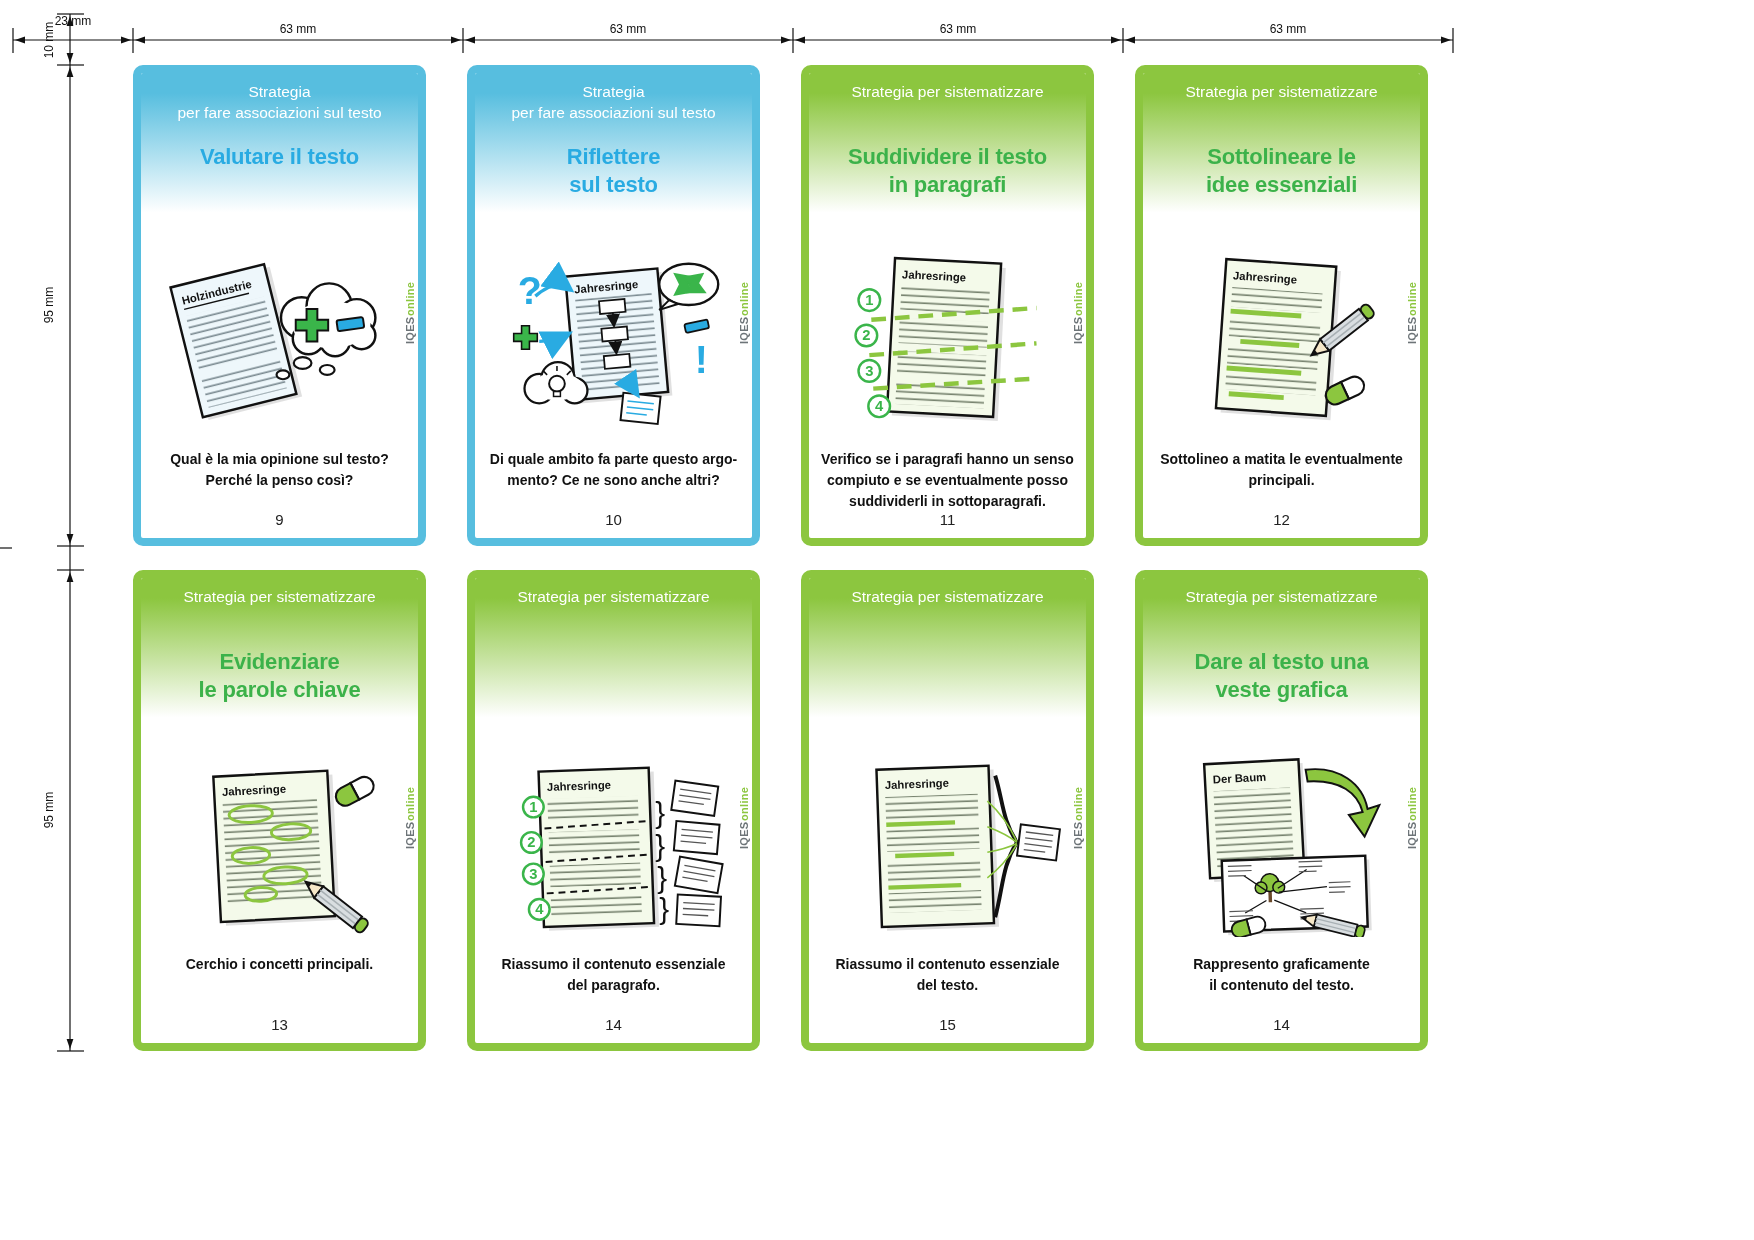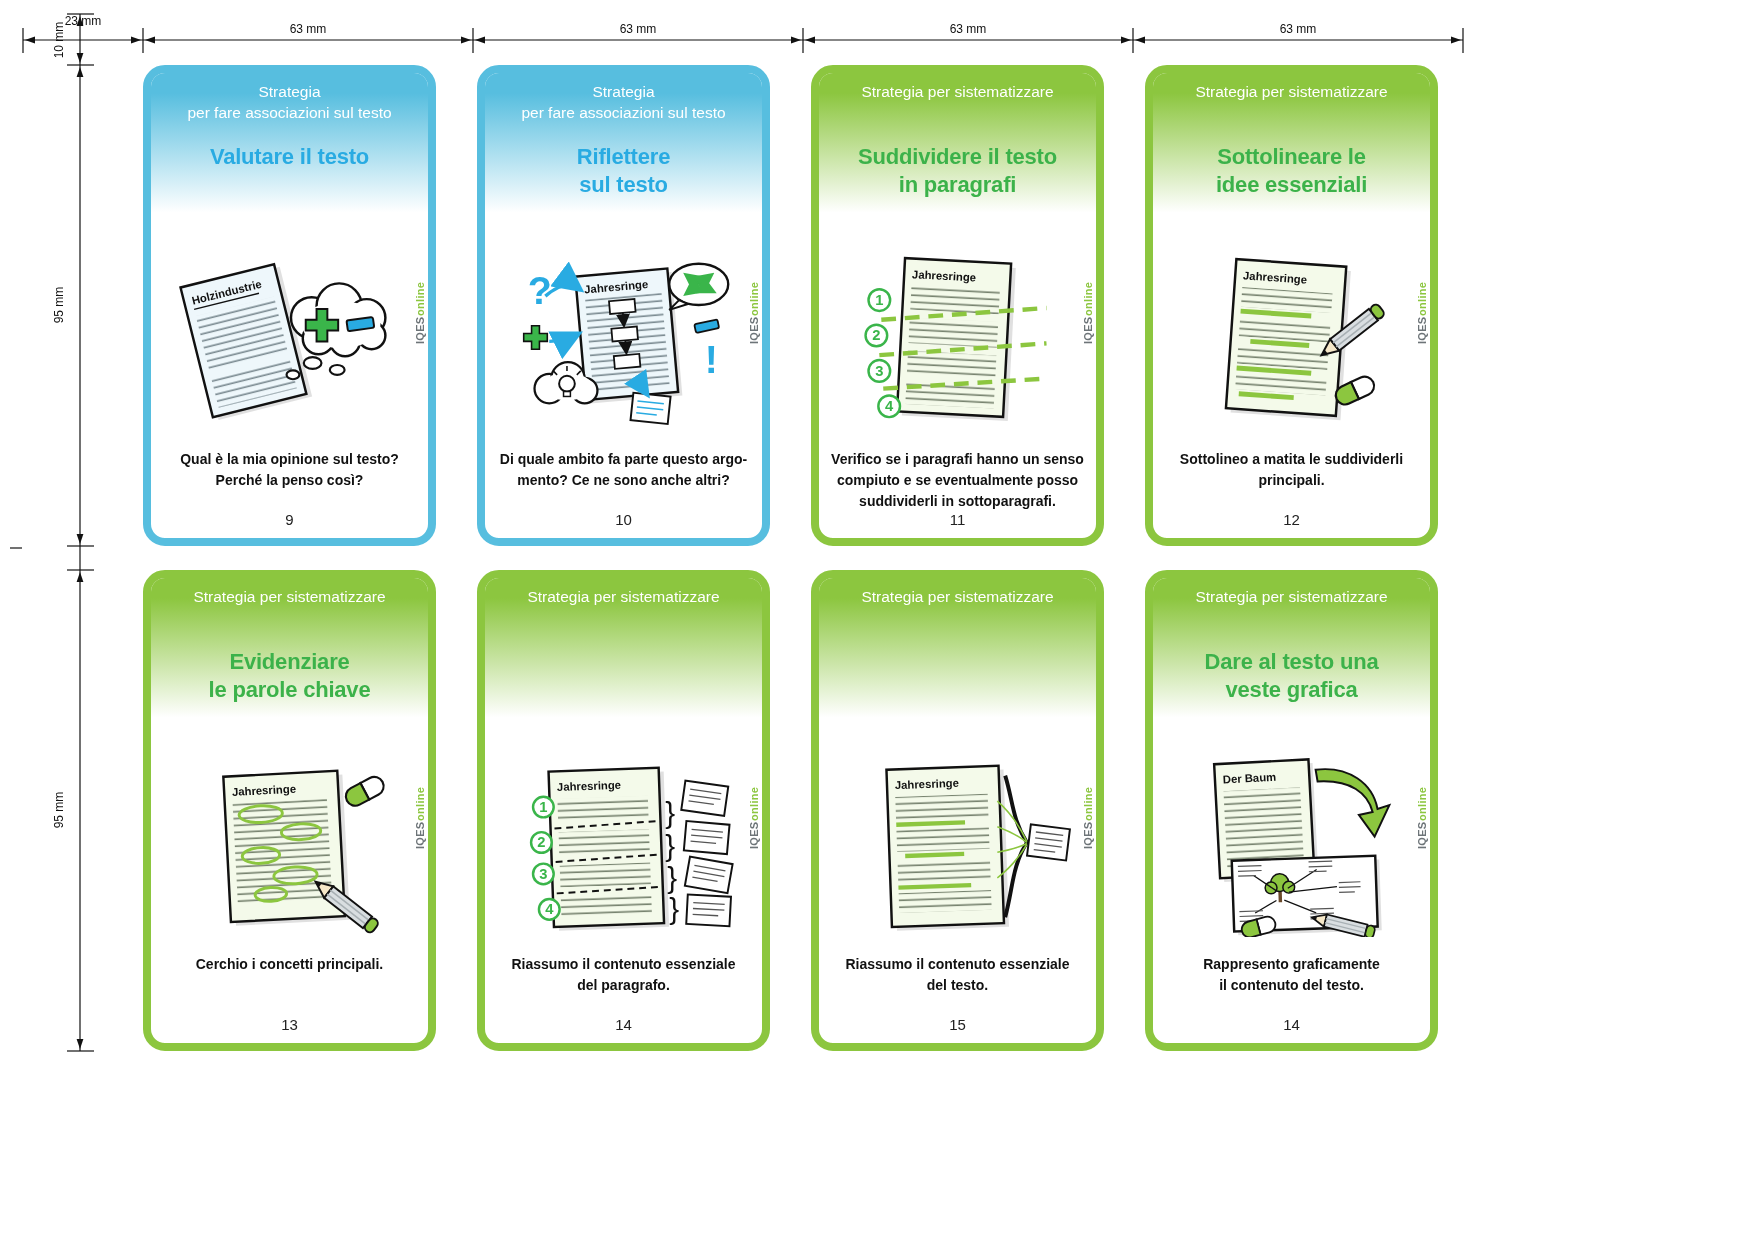--- a/index.html
+++ b/index.html
@@ -1,28 +1,28 @@
 <!DOCTYPE html>
 <html><head>
 <meta charset="utf-8">
 <style>
   * { box-sizing: border-box; }
   html,body { margin:0; padding:0; background:#ffffff; }
   body { font-family: "Liberation Sans", sans-serif; }
-  .page { position:relative; width:1678px; height:1240px; background:#fff; overflow:hidden;margin-left:10px; }
+  .page { position:relative; width:1678px; height:1240px; background:#fff; overflow:hidden; }
 
   .rulers { position:absolute; left:0; top:0; width:1754px; height:1240px; pointer-events:none; }
   .rlabel { position:absolute; font-size:12px; color:#111; text-align:center; white-space:nowrap; }
   .rlabel.vert { transform:rotate(-90deg); height:16px; }
 
   .grid { position:absolute; left:133px; top:65px; display:grid;
           grid-template-columns:repeat(4,293px); column-gap:41px; row-gap:24px; }
 
   .card { position:relative; width:293px; height:481px; background:#fff;
-          border:8px solid var(--bc); border-radius:22px; overflow:hidden; }
+          border:8px solid var(--bc); border-radius:10px; overflow:hidden; }
   .card.blue  { --bc:#57BEDF; --tc:#29ABE2; }
   .card.green { --bc:#8CC63F; --tc:#3CB24A; }
 
   .fade { position:absolute; top:0; left:0; right:0; height:155px;
           background:linear-gradient(180deg, var(--bc) 0%, var(--bc) 13%, rgba(255,255,255,0) 90%); }
 
   .card-header { position:absolute; top:9px; left:0; right:0; text-align:center;
                  color:#fff; font-size:15.5px; line-height:1.35; white-space:pre-line; }
   .card-title  { position:absolute; top:70px; left:0; right:0; margin:0; text-align:center;
                  color:var(--tc); font-size:22px; font-weight:bold; line-height:1.26;
@@ -309,21 +309,21 @@
             <line x1="17" y1="-2.5" x2="67" y2="-2.5" stroke="#a8b0b4" stroke-width="1.6"></line>
             <line x1="17" y1="2.5" x2="67" y2="2.5" stroke="#a8b0b4" stroke-width="1.6"></line>
             <rect x="67" y="-7.5" width="10" height="15" rx="5" fill="#8CC63F" stroke="#111" stroke-width="2"></rect>
           </g>
           <g transform="translate(184,154) rotate(-25)">
             <path d="M0,-9.5 h11 a9.5,9.5 0 0 1 0,19 h-11 z" fill="#fff" stroke="#111" stroke-width="2.2"></path>
             <path d="M0,-9.5 h-11 a9.5,9.5 0 0 0 0,19 h11 z" fill="#8CC63F" stroke="#111" stroke-width="2.2"></path>
           </g>
         </svg>
       </div>
-      <p class="card-desc">Sottolineo a matita le suddividerli
+      <p class="card-desc">Sottolineo a matita le eventualmente
 principali.</p>
       <div class="iqes">
           <span class="iqes-name">IQES</span>
           <span class="iqes-online">online</span>
         </div>
       <div class="card-num">12</div>
     </article>
 
     <article class="card green">
       <div class="fade"></div>

